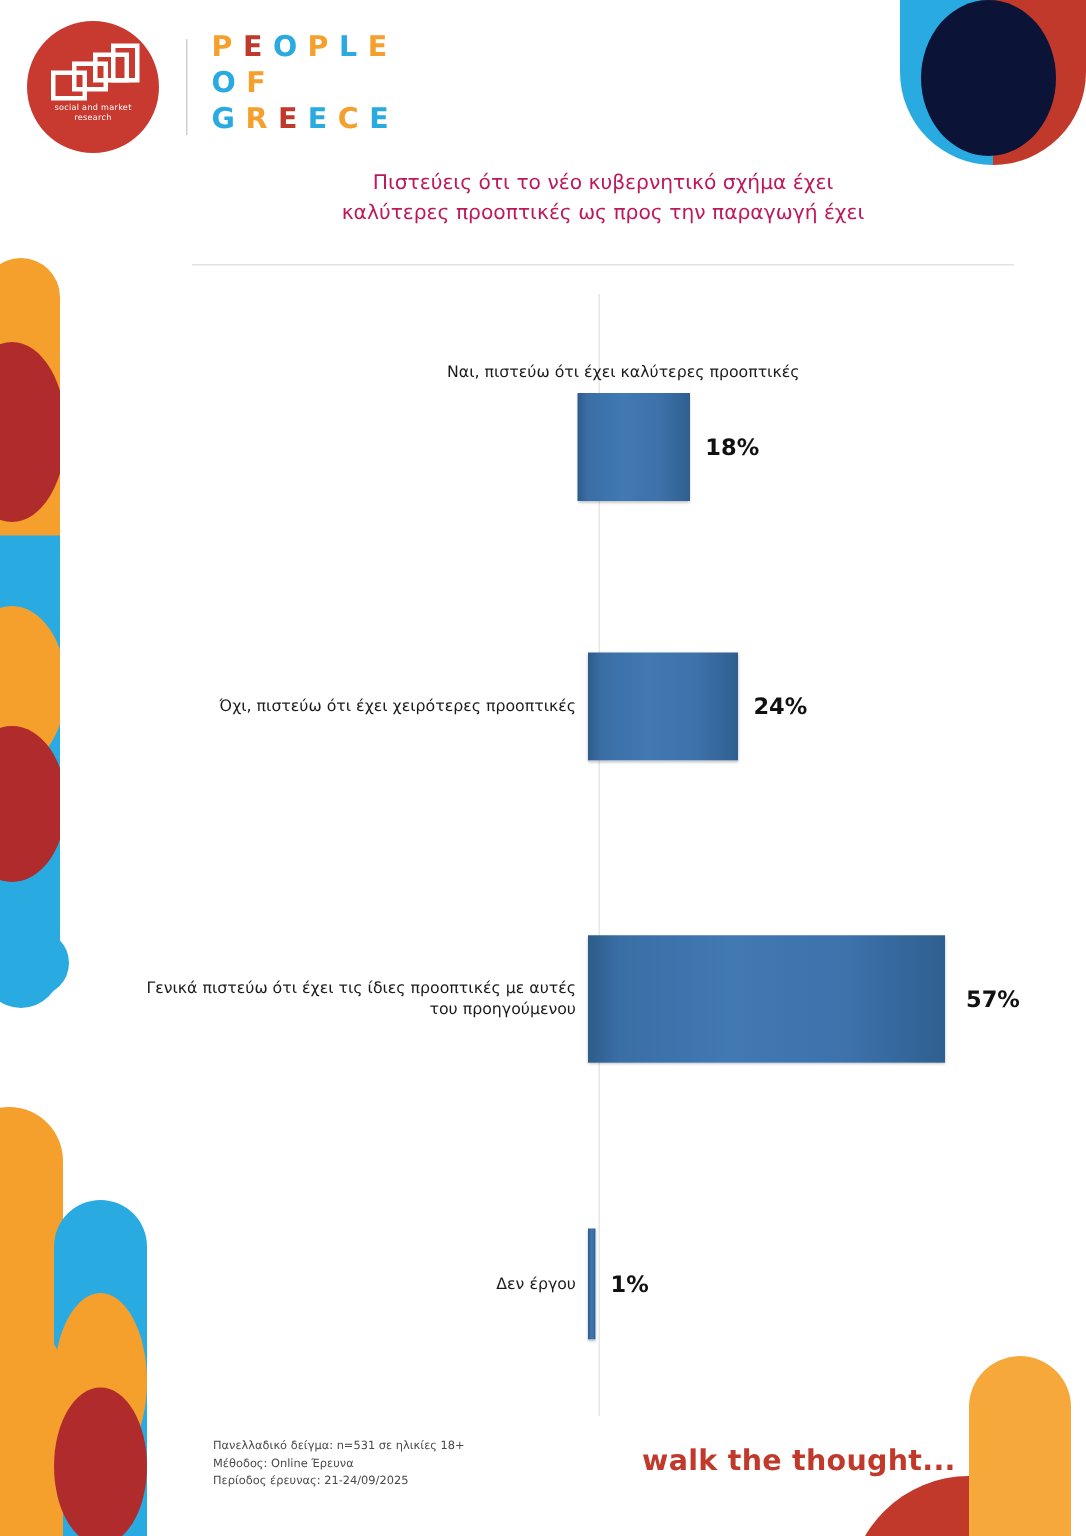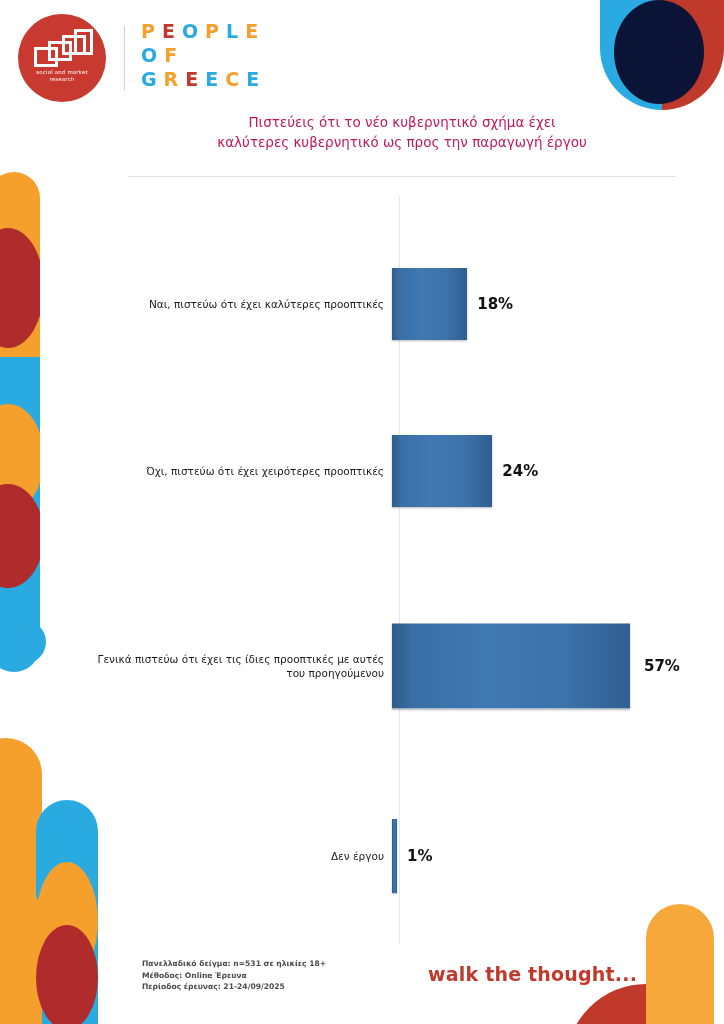--- a/index.html
+++ b/index.html
@@ -188,21 +188,21 @@
   }
   .val {
     position: absolute; top: 50%; transform: translateY(-50%);
     font-size: 15px; font-weight: 700; color: #111;
     white-space: nowrap;
   }
 
   
   .footnote {
     position: absolute; left: 142px; top: 958px;
-    font-size: 7.6px; line-height: 11.5px; color: #4a4a4a; font-weight: bold;
+    font-size: 7.6px; line-height: 11.5px; color: #4a4a4a;
   }
   .tagline {
     position: absolute; left: 428px; top: 963px;
     font-size: 19px; font-weight: 700; color: #C0392B;
     letter-spacing: .2px;
   }
 </style>
 </head>
 <body>
 
@@ -264,27 +264,27 @@
           <span style="color: rgb(192, 57, 43);">E</span>
           <span style="color: rgb(41, 171, 226);">E</span>
           <span style="color: rgb(245, 160, 45);">C</span>
           <span style="color: rgb(41, 171, 226);">E</span>
         </div>
       </div>
   </div>
 
   <div class="title-wrap">
     <div class="title">Πιστεύεις ότι το νέο κυβερνητικό σχήμα έχει</div>
-    <div class="title">καλύτερες κυβερνητικό ως προς την παραγωγή έργου</div>
+    <div class="title">καλύτερες προοπτικές ως προς την παραγωγή έχει</div>
   </div>
   <div class="title-rule"></div>
 
   <div class="chart" id="chart">
     <div class="axis-line"></div>
-  <div class="row" style="top: 58px; height: 100px;">
+  <div class="row" style="top: 45px; height: 100px; flex-direction: column;">
         <div class="cat-label">Ναι, πιστεύω ότι έχει καλύτερες προοπτικές</div>
         <div class="bar-area">
           <div class="bar" style="width: 75.24px; height: 72px;"></div>
           <div class="val" style="left: 85.24px;">18%</div>
         </div>
       </div>
       <div class="row" style="top: 225px; height: 100px; align-items: center;">
         <div class="cat-label">Όχι, πιστεύω ότι έχει χειρότερες προοπτικές</div>
         <div class="bar-area">
           <div class="bar" style="width: 100.32px; height: 72px;"></div>

